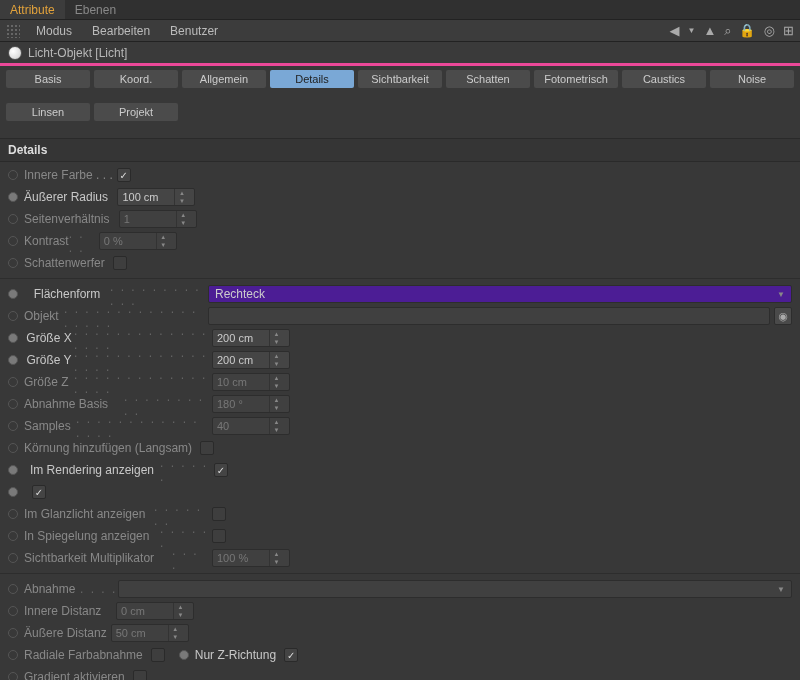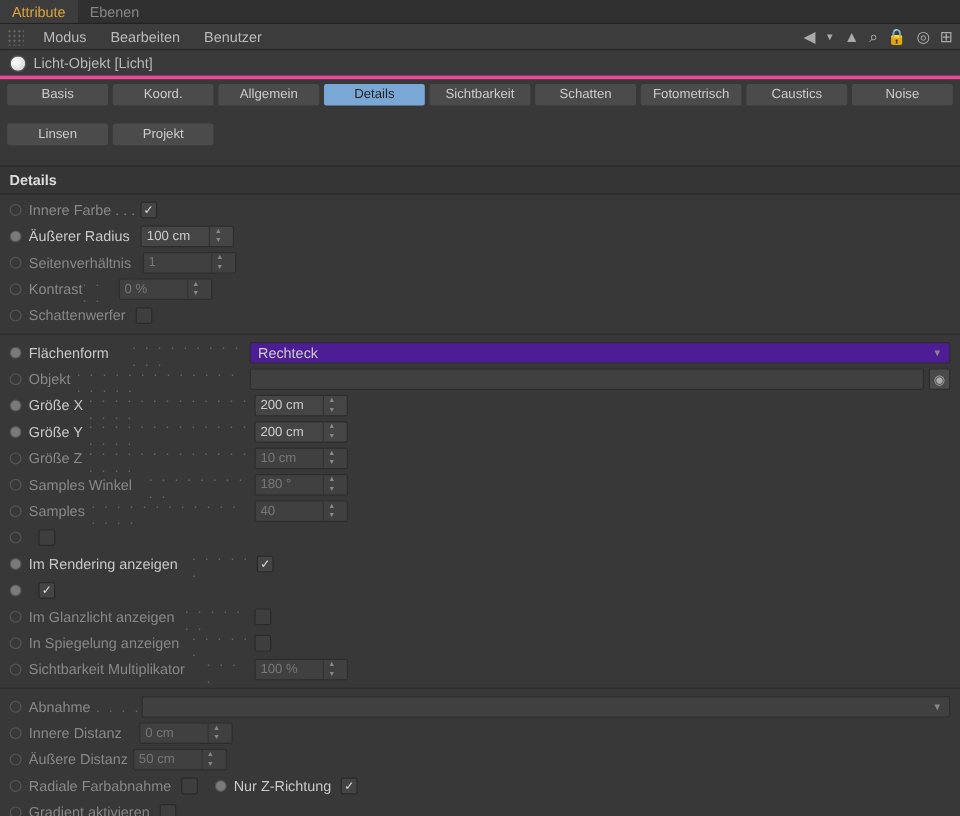--- a/index.html
+++ b/index.html
@@ -18,21 +18,21 @@
   .sub-tabs { padding: 4px 6px 2px 6px; }
   .sub-tabs-row { display: flex; gap: 4px; margin-bottom: 15px; }
   .sub-tab { background: #4b4b4b; color: #ccc; padding: 3px 0; text-align: center; width: 84px; border-radius: 2px; font-size: 11px; }
   .sub-tab.active { background: #7aa8d6; color: #222; }
   .section-header { background: #353535; color: #ddd; font-weight: bold; padding: 4px 8px; border-top: 1px solid #2a2a2a; border-bottom: 1px solid #2a2a2a; }
   .props { padding: 2px 0; }
   .prow { display: flex; align-items: center; height: 22px; padding: 0 8px; }
   .pbullet { width: 10px; height: 10px; border-radius: 50%; border: 1px solid #555; margin-right: 6px; flex-shrink: 0; }
   .pbullet.on { background: #7a7a7a; }
   .plabel { color: #888; white-space: nowrap; flex-shrink: 0; }
-  .plabel.enabled { color: #c8c8c8; }
+  .plabel.enabled { color: #c8c8c8; text-align: center; }
   .plabel.highlight { color: #e2a23b; }
   .dots { flex-shrink: 0; color: #666; letter-spacing: 2px; overflow: hidden; }
   .pval { margin-left: 4px; }
   .numfield { display: flex; align-items: center; background: #454545; border: 1px solid #2d2d2d; height: 18px; width: 78px; border-radius: 2px; }
   .numfield.disabled { background: #404040; }
   .numfield input { background: transparent; border: none; color: #ccc; width: 56px; padding: 0 4px; font-size: 11px; outline: none; }
   .numfield.disabled input { color: #777; }
   .spinner { width: 14px; height: 16px; display: flex; flex-direction: column; border-left: 1px solid #333; }
   .spinner div { flex: 1; display: flex; align-items: center; justify-content: center; font-size: 6px; color: #888; }
   .chk { width: 14px; height: 14px; background: #444; border: 1px solid #2a2a2a; border-radius: 2px; display: flex; align-items: center; justify-content: center; color: #ddd; font-size: 10px; }
@@ -220,21 +220,21 @@
           <div class="spinner">
             <div>▲</div>
             <div>▼</div>
           </div>
         </div>
       </span>
   </div>
 
   <div class="prow">
     <div class="pbullet"></div>
-    <span class="plabel" style="width:100px">Samples Winkel</span>
+    <span class="plabel" style="width:100px">Abnahme Basis</span>
     <span class="dots" style="width:84px">. . . . . . . . . .</span>
     <span class="pval">
         <div class="numfield disabled">
           <input disabled="" value="180 °" style="">
           <div class="spinner">
             <div>▲</div>
             <div>▼</div>
           </div>
         </div>
       </span>
@@ -250,20 +250,21 @@
           <div class="spinner">
             <div>▲</div>
             <div>▼</div>
           </div>
         </div>
       </span>
   </div>
 
   <div class="prow">
     <div class="pbullet"></div>
+    <span class="plabel">Körnung hinzufügen (Langsam)</span>
     <span class="pval" style="margin-left:8px">
         <div class="chk disabled"></div>
       </span>
   </div>
 
   <div class="prow">
     <div class="pbullet on"></div>
     <span class="plabel enabled" style="width:136px">Im Rendering anzeigen</span>
     <span class="dots" style="width:50px">. . . . . .</span>
     <span class="pval">

